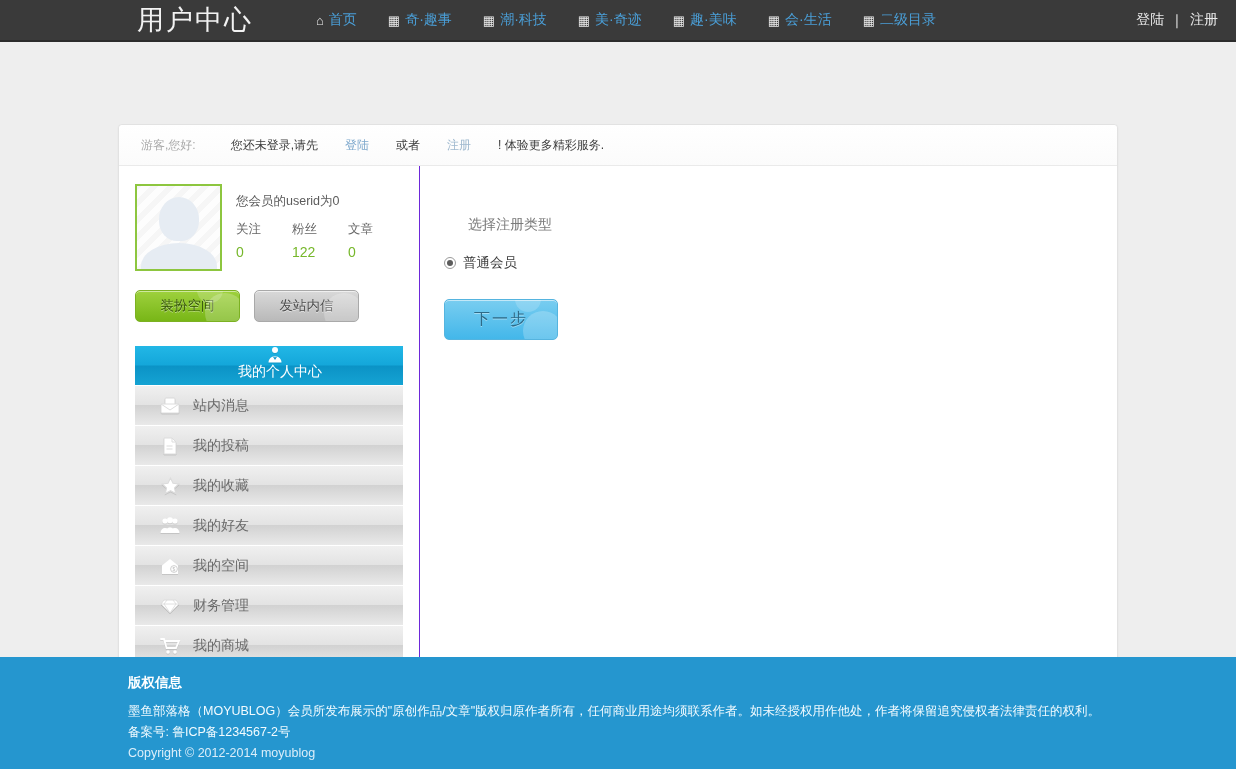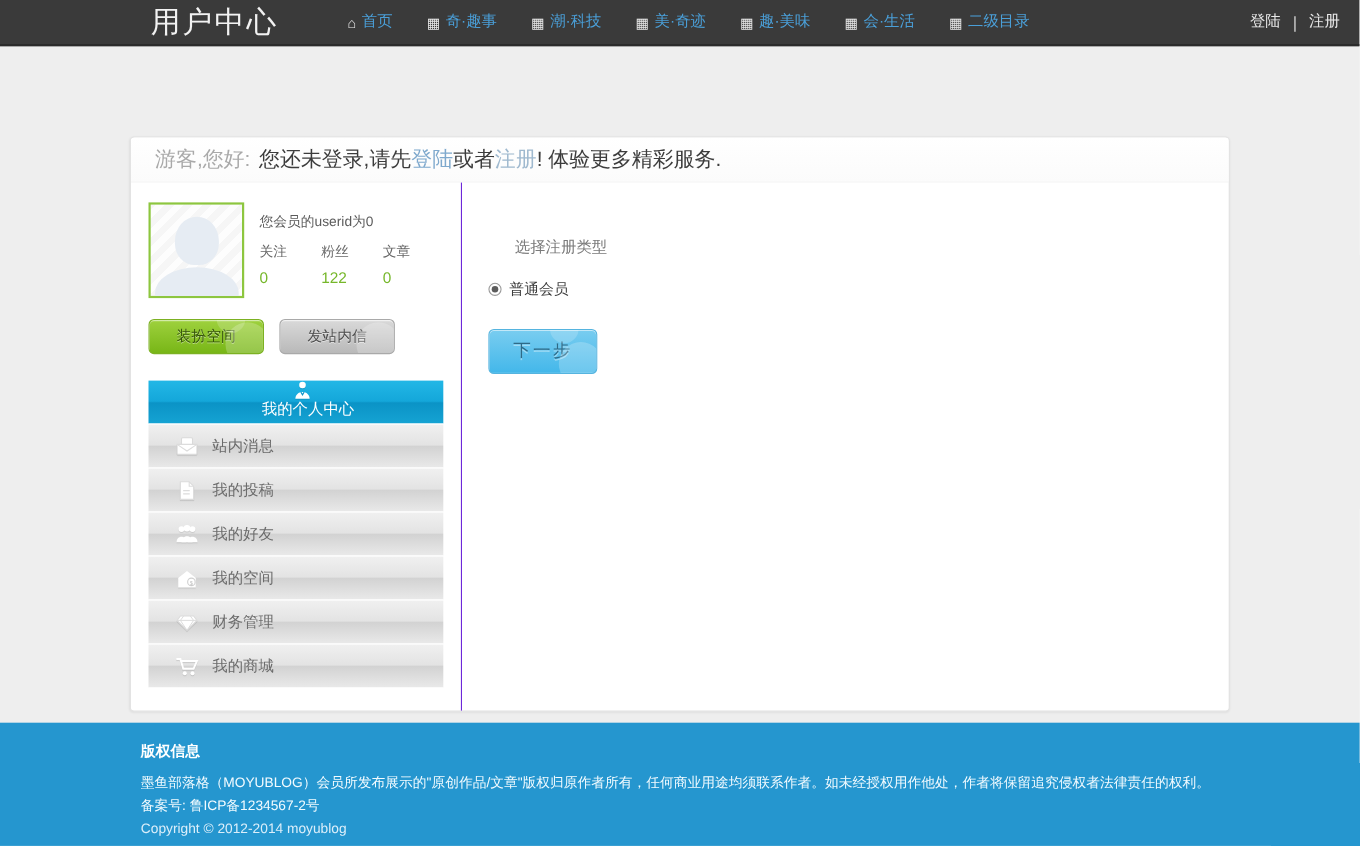--- a/index.html
+++ b/index.html
@@ -62,23 +62,24 @@
     border-radius: 4px;
     box-shadow: 0 1px 2px rgba(0,0,0,.06);
   }
 
   
   .notice {
     height: 41px;
     display: flex; align-items: center;
     padding-left: 22px;
     border-bottom: 1px solid #eaeaea;
-    font-size: 19px;
+    font-size: 12px;
     background: linear-gradient(#ffffff,#fbfbfb);
     border-radius: 4px 4px 0 0;
+    gap: 27px;
   }
   .notice .muted { color: #a9a9a9; }
   .notice .strong { color: #3c3c3c; margin-left: 8px; }
   .notice .lnk { color: #7fa9cd; }
   .notice .lnk2 { color: #9fb9cf; }
 
   
   .cols { display: flex; min-height: 476px; }
   .leftcol { width: 300px; padding: 18px 16px 20px 16px; }
   .rightcol { flex: 1; border-left: 1px solid #6d28d9; padding: 50px 0 0 24px; }
@@ -180,21 +181,21 @@
   .radio {
     width: 12px; height: 12px; border-radius: 50%;
     border: 1px solid #9a9a9a; background: #fff;
     display: flex; align-items: center; justify-content: center;
     margin-right: 7px;
   }
   .radio .dot { width: 6px; height: 6px; border-radius: 50%; background: #5c5c5c; }
   .radiolabel { font-size: 13.5px; color: #3c3c3c; }
   .nextbtn {
     margin-top: 27px;
-    width: 99px; height: 41px;
+    width: 114px; height: 41px;
     border-radius: 5px;
     background: linear-gradient(#79cdf0,#43b7ea);
     border: 1px solid #55b4df;
     color: #2e6a87;
     font-size: 16px;
     text-shadow: 0 1px 0 rgba(255,255,255,.4);
     box-shadow: inset 0 1px 0 rgba(255,255,255,.55);
     display: flex; align-items: center; justify-content: center;
     cursor: pointer; position: relative; overflow: hidden;
     letter-spacing: 2px;
@@ -335,20 +336,28 @@
             <span class="micon">
               <svg width="18" height="18" viewBox="0 0 18 18">
                   <path d="M3 1h8l4 4v12H3z" fill="#fff" stroke="#dcdcdc"></path>
                   <path d="M11 1v4h4" fill="none" stroke="#dcdcdc"></path>
                   <path d="M5.5 9h6M5.5 12h6" stroke="#dcdcdc" stroke-width="1.2"></path>
                 </svg>
             </span>
             <span>我的投稿</span>
           </div>
 
+          <div class="mitem">
+            <span class="micon">
+              <svg width="19" height="18" viewBox="0 0 19 18">
+                  <path d="M9.5 1l2.5 5.3 5.6.7-4.1 3.9 1.1 5.6-5.1-2.8-5.1 2.8L5.5 10.9 1.4 7l5.6-.7z" fill="#fff" stroke="#dcdcdc" stroke-width="1.1"></path>
+                </svg>
+            </span>
+            <span>我的收藏</span>
+          </div>
 
           <div class="mitem">
             <span class="micon">
               <svg width="20" height="17" viewBox="0 0 20 17">
                   <circle cx="5" cy="4" r="2.6" fill="#fff"></circle>
                   <circle cx="15" cy="4" r="2.6" fill="#fff"></circle>
                   <circle cx="10" cy="3.2" r="3" fill="#fff"></circle>
                   <path d="M0.5 16c0-3 2-5 4.5-5s4.5 2 4.5 5z" fill="#fff"></path>
                   <path d="M10.5 16c0-3 2-5 4.5-5s4.5 2 4.5 5z" fill="#fff"></path>
                   <path d="M5 16c0-3.4 2.2-5.6 5-5.6s5 2.2 5 5.6z" fill="#fff"></path>

